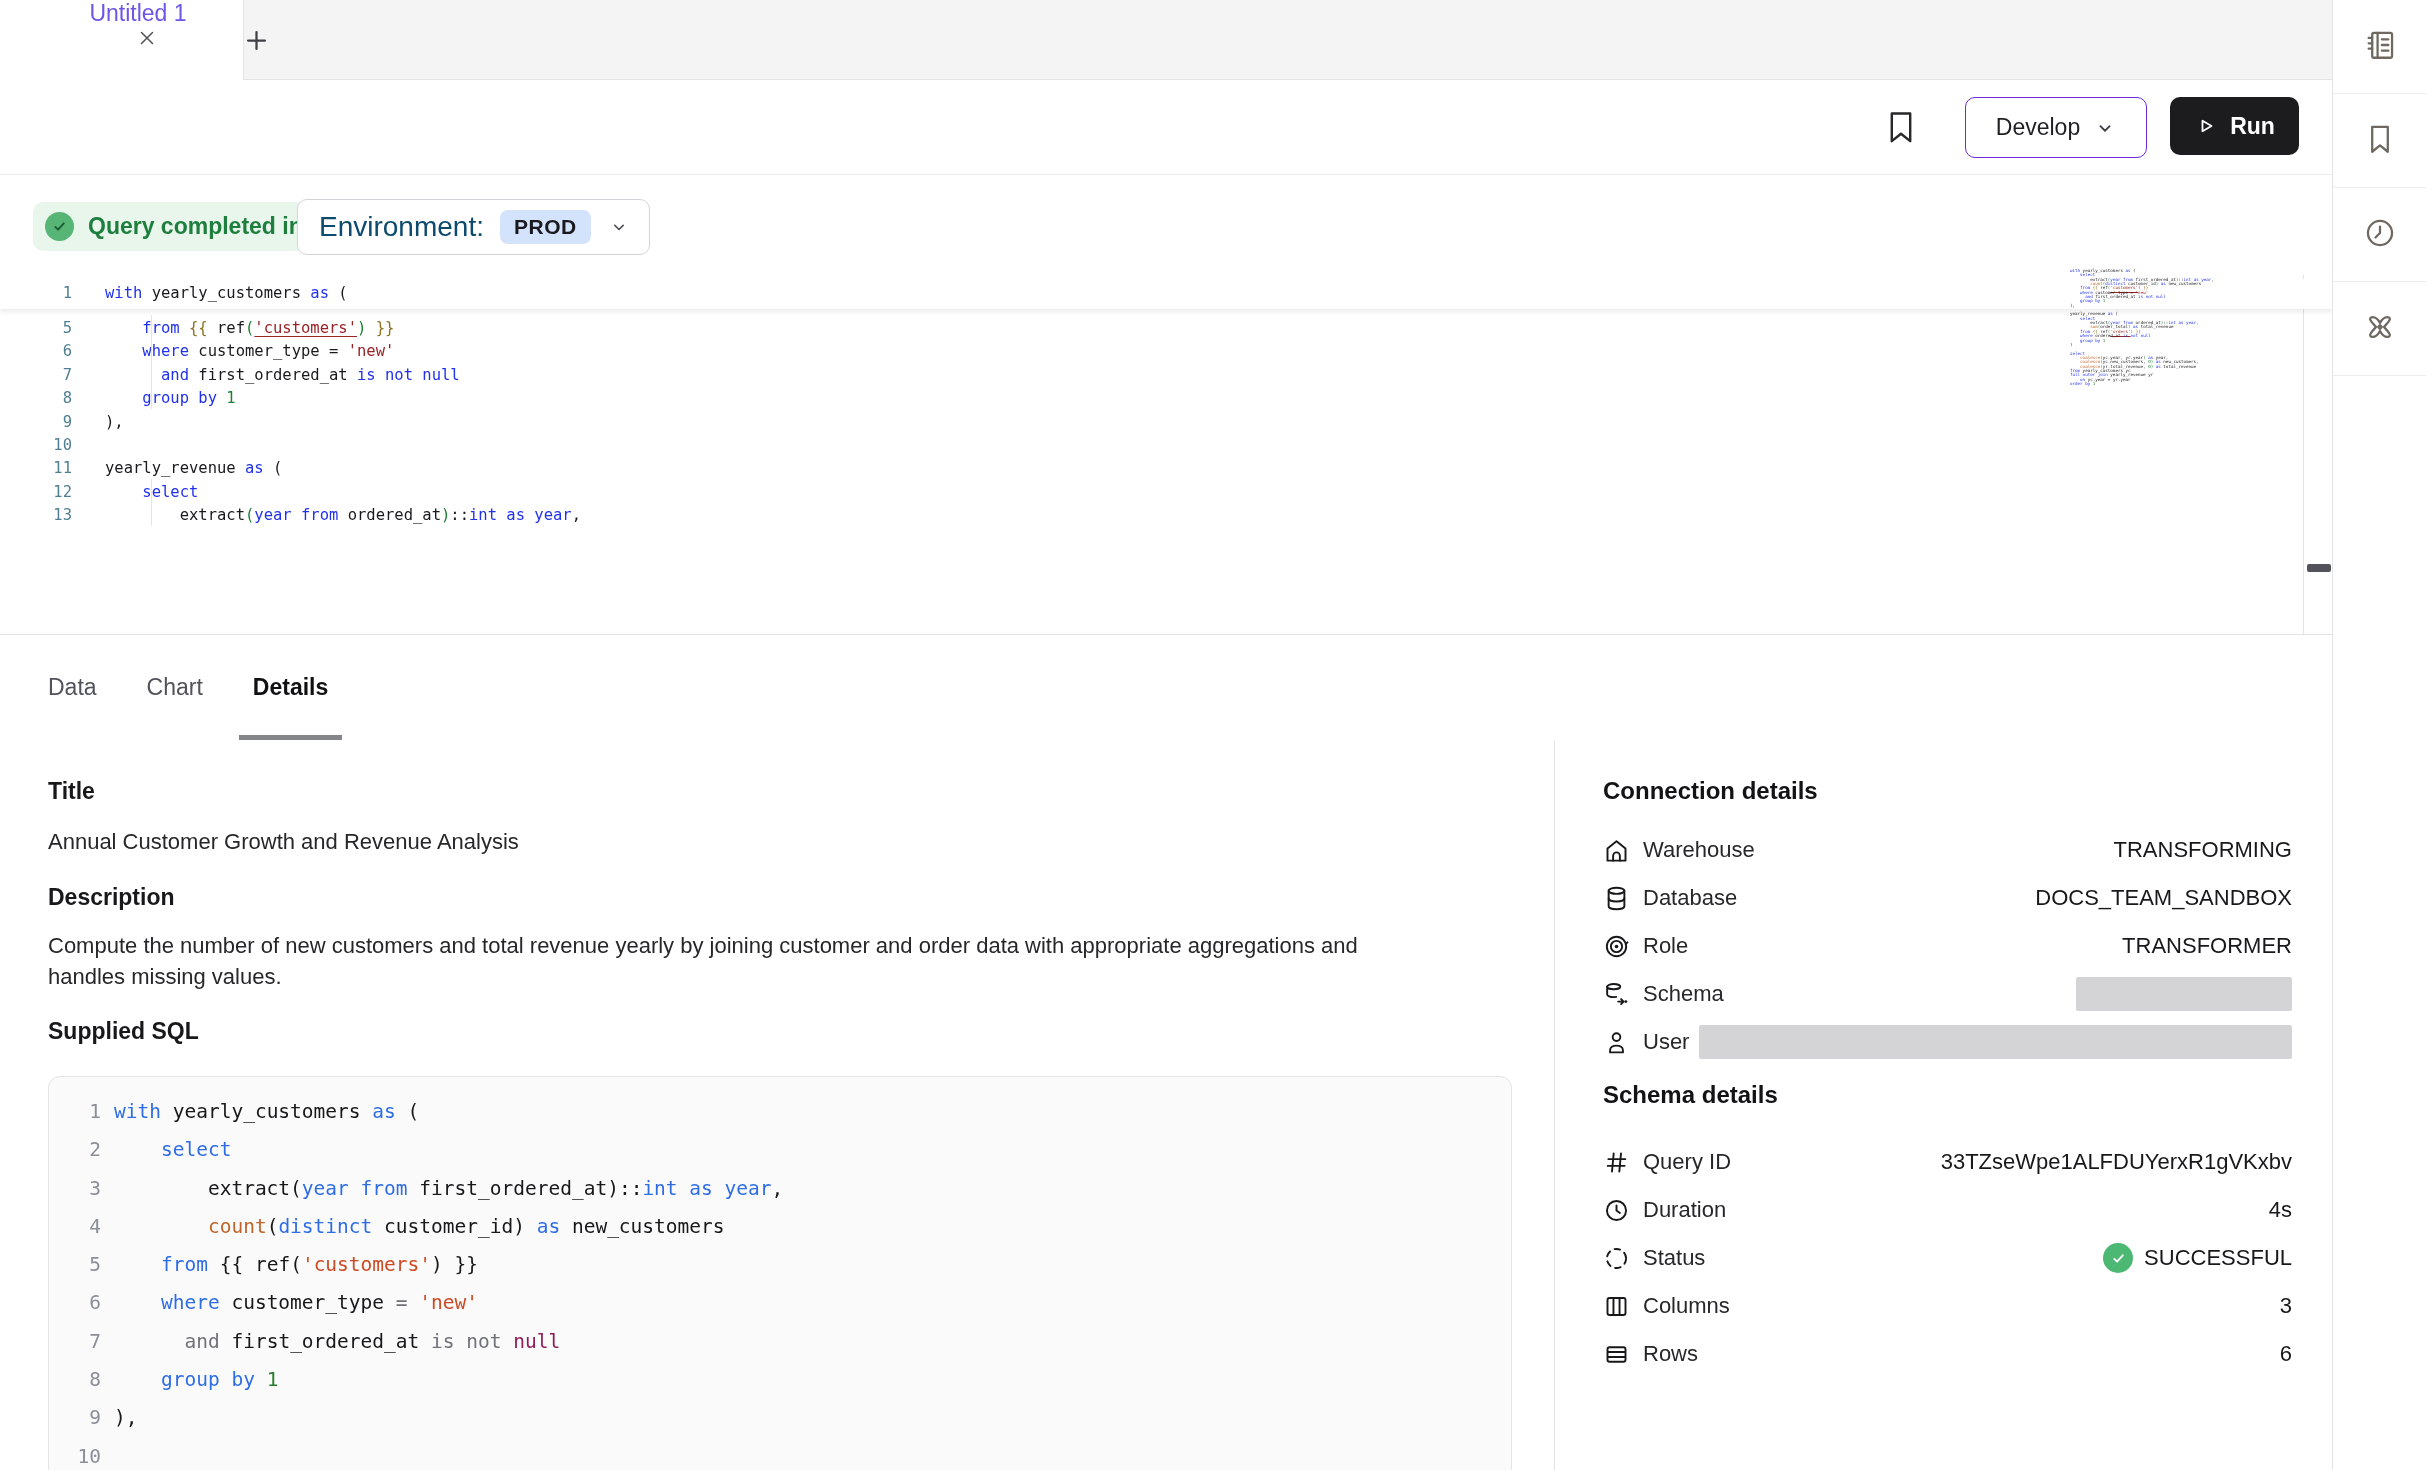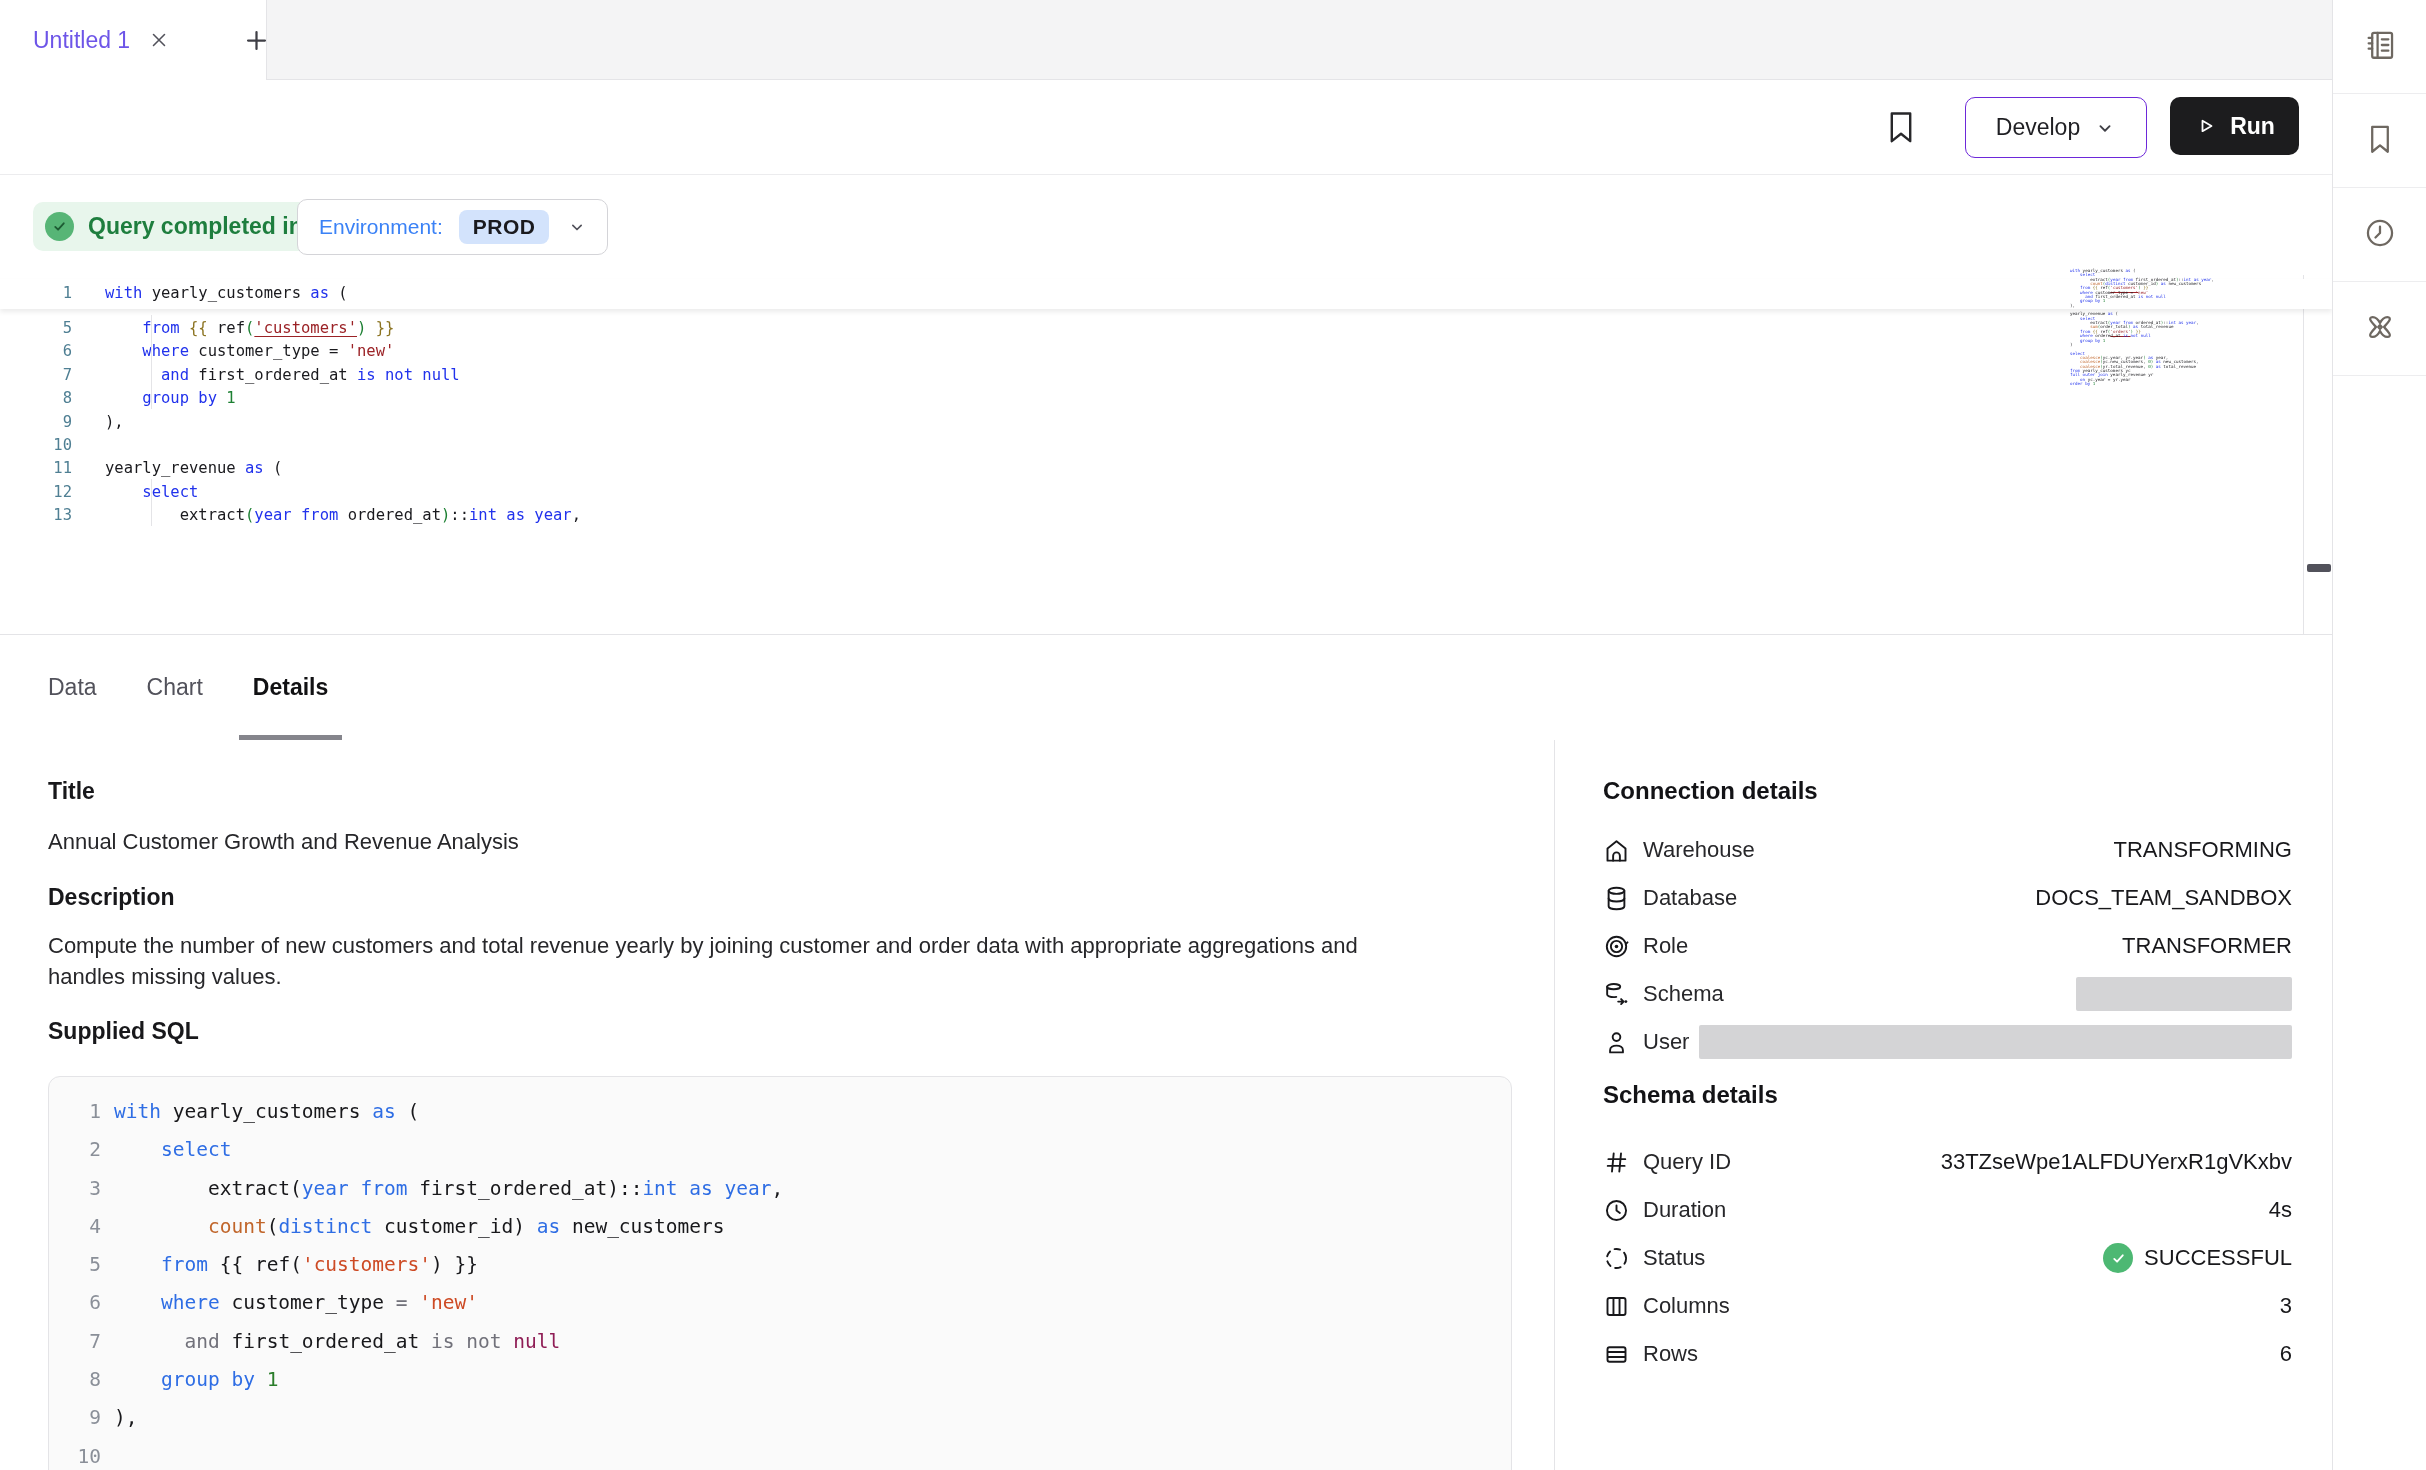--- a/index.html
+++ b/index.html
@@ -16,22 +16,22 @@
     background:#fff; border-left:1px solid #e4e4e7; z-index:30; }
   .rail-cell { height:94px; border-bottom:1px solid #ededef;
     display:flex; align-items:center; justify-content:center; color:#6e6861; cursor:pointer; }
   .rail-cell svg { width:34px; height:34px; }
 
   
   .main { position:absolute; left:0; top:0; width:2332px; height:1470px; }
 
   
   .tabbar { position:relative; height:80px; background:#f4f4f5; border-bottom:1px solid #e4e4e7; }
-  .tab-active { position:absolute; left:0; top:0; width:267px; height:80px; background:#fff;
-    border-right:1px solid #e4e4e7; display:flex; align-items:center; padding-left:33px; cursor:pointer; }
+  .tab-active { position:absolute; left:0; top:0; width:244px; height:80px; background:#fff;
+    border-right:1px solid #e4e4e7; display:flex; align-items:center; padding-left:33px; cursor:pointer;flex-direction:column; }
   .tab-title { color:#6d55e8; font-size:23px; }
   .tab-close { margin-left:18px; color:#52525b; display:flex; cursor:pointer; }
   .tab-close svg { width:22px; height:22px; }
   .tab-add { position:absolute; left:243px; top:27px; color:#3f3f46; cursor:pointer; }
   .tab-add svg { width:27px; height:27px; }
 
   
   .toolbar { position:relative; height:95px; background:#fff; border-bottom:1px solid #ececee; }
   .bookmark-btn { position:absolute; left:1884px; top:28px; color:#27272a; cursor:pointer; }
   .bookmark-btn svg { width:34px; height:38px; }
@@ -47,21 +47,21 @@
   
   .statusrow { position:relative; height:104px; background:#fff; }
   .status-pill { position:absolute; left:33px; top:27px; height:49px; padding:0 26px 0 12px;
     background:#e8f6ec; border-radius:10px; display:flex; align-items:center; gap:14px; }
   .status-pill .check { width:29px; height:29px; border-radius:50%; background:#57b576;
     display:flex; align-items:center; justify-content:center; }
   .status-pill .check svg { width:17px; height:17px; color:#1d5b33; }
   .status-pill .msg { color:#1e7e3e; font-size:23px; font-weight:600; }
   .env-select { position:absolute; left:297px; top:24px; height:56px; padding:0 20px 0 21px;
     border:1px solid #d4d4d8; border-radius:10px; background:#fff; display:flex; align-items:center; cursor:pointer; }
-  .env-label { font-size:21px; color:#3b82f6; }
+  .env-label { font-size:28px; color:#0c4a6e; }
   .env-pill { margin-left:16px; background:#d3e3fc; border-radius:8px; padding:5px 14px;
     font-size:21px; font-weight:600; color:#1a1a1e; letter-spacing:.5px; }
   .env-select svg { width:20px; height:20px; margin-left:18px; color:#52525b; }
 
   
   .editor { position:absolute; top:279px; left:0; width:2332px; height:355px; background:#fff; }
   .code-line { display:flex; white-space:pre;
     font-family:"DejaVu Sans Mono", monospace; font-size:15.5px; line-height:23.4px; }
   .code-line .ln { width:72px; text-align:right; color:#4f7f93; flex:none; }
   .code-line .lc { margin-left:33px; }

